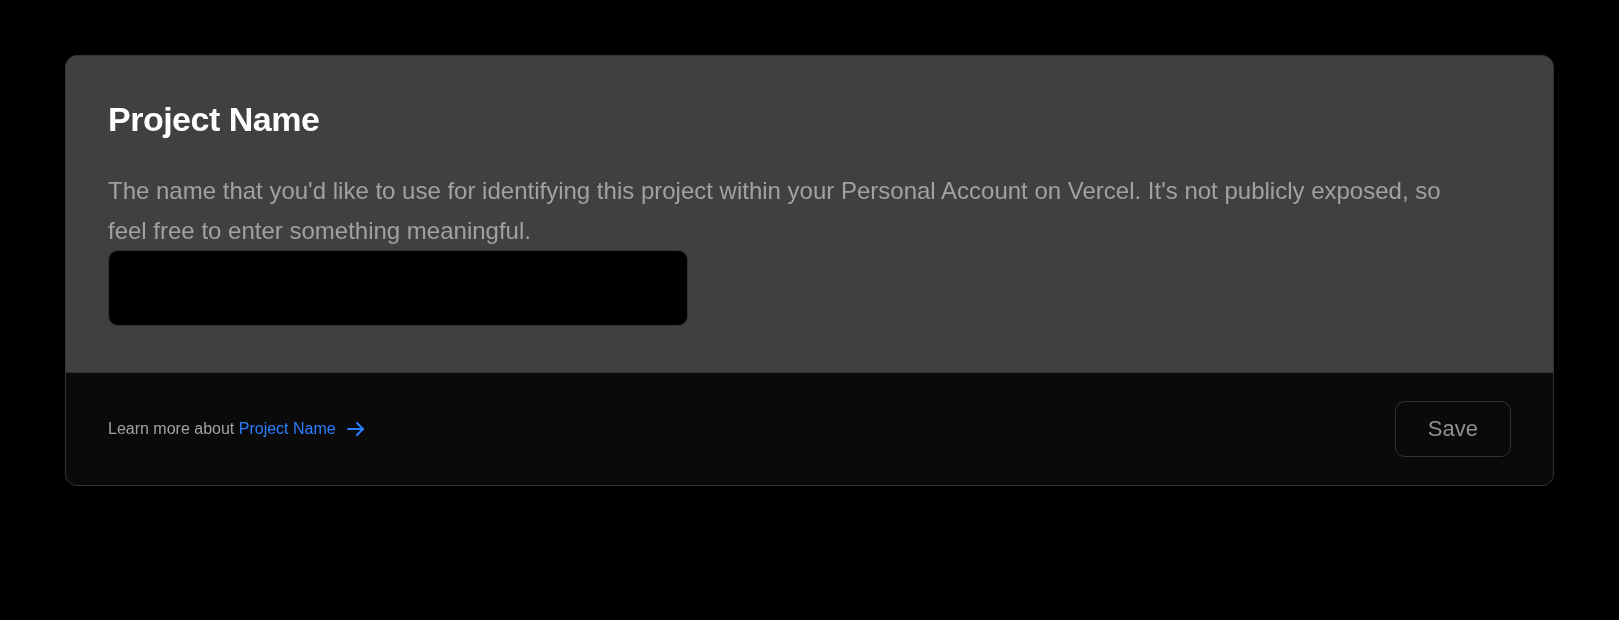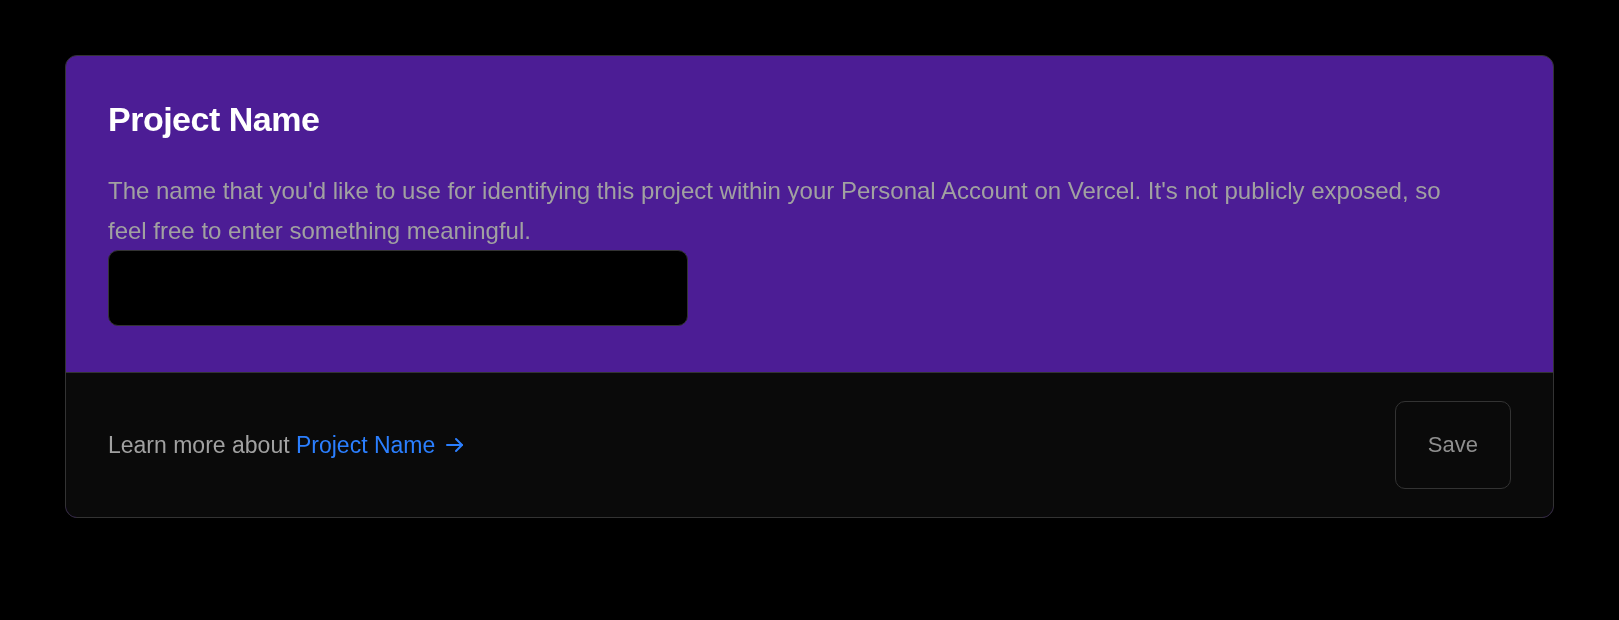--- a/index.html
+++ b/index.html
@@ -11,21 +11,21 @@
       background: #000000;
       font-family: -apple-system, BlinkMacSystemFont, "Segoe UI", Helvetica, Arial, sans-serif;
       width: 1619px;
       height: 620px;
       padding: 55px 65px;
     }
     .card {
       border: 1px solid #333333;
       border-radius: 12px;
       overflow: hidden;
-      background: #4c1d95;
+      background: #404040;
     }
     .card-body {
       padding: 44px 42px 46px 42px;
     }
     .card-title {
       color: #ffffff;
       font-size: 34px;
       font-weight: 700;
       letter-spacing: -0.5px;
       margin-bottom: 32px;
@@ -50,21 +50,21 @@
     .card-footer {
       background: #0a0a0a;
       border-top: 1px solid #333333;
       padding: 28px 42px;
       display: flex;
       align-items: center;
       justify-content: space-between;
     }
     .learn-more {
       color: #a1a1a1;
-      font-size: 23px;
+      font-size: 16px;
     }
     .learn-more-link {
       color: #2b7fff;
       text-decoration: none;
       display: inline-flex;
       align-items: center;
       gap: 8px;
     }
     .arrow-icon {
       display: inline-flex;
@@ -73,21 +73,21 @@
     .arrow-icon svg {
       width: 24px;
       height: 24px;
     }
     .save-button {
       background: #0a0a0a;
       color: #8f8f8f;
       border: 1px solid #333333;
       border-radius: 10px;
       font-size: 22px;
-      padding: 30px 32px;
+      padding: 14px 32px;
       cursor: pointer;
       font-family: inherit;
     }
   </style>
 </head>
 <body>
 
 <div class="card">
   <div class="card-body">
     <h2 class="card-title">Project Name</h2>

